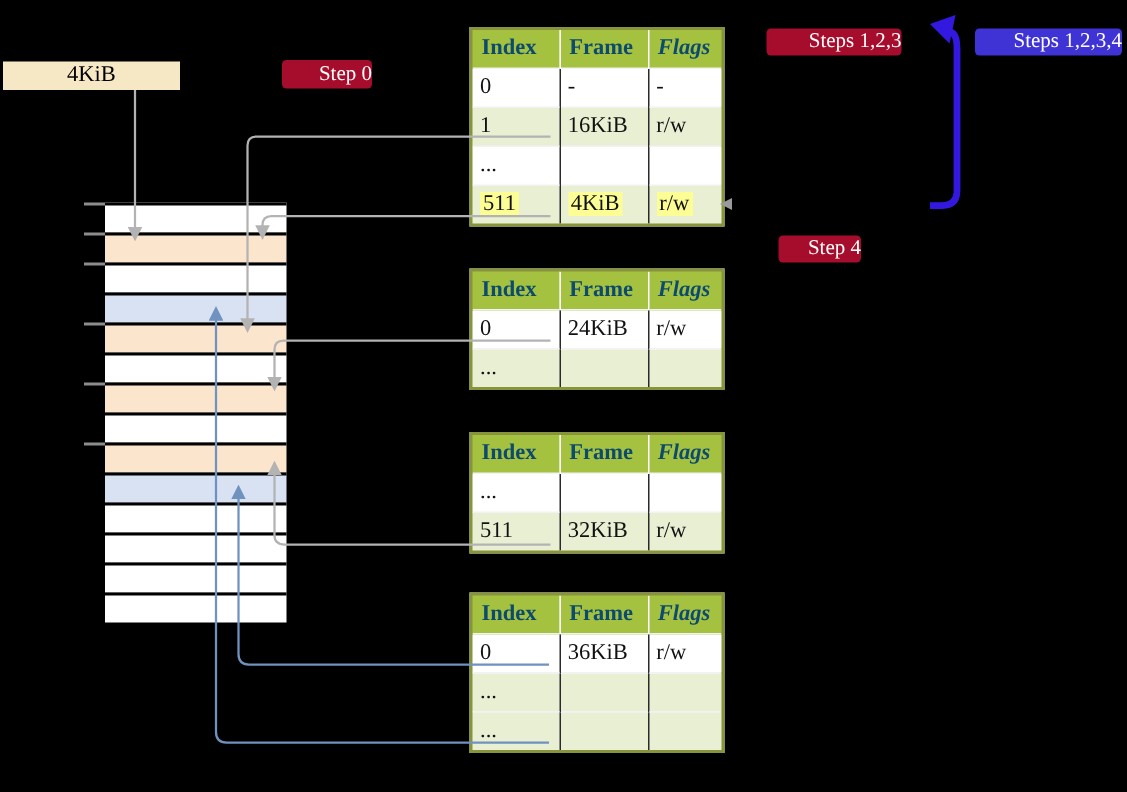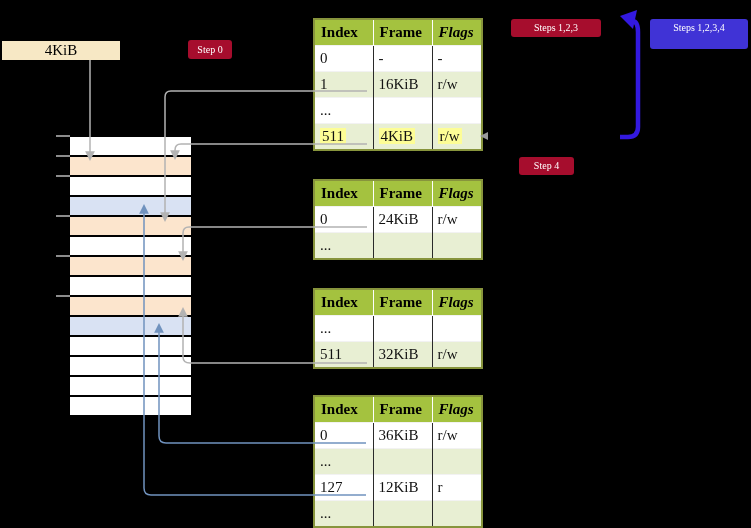--- a/index.html
+++ b/index.html
@@ -8,38 +8,38 @@
     --orange:#fce5cd; --lblue:#d9e2f3; --hl-yellow:#fdfd96;
     --gray-line:#b3b3b3; --blue-line:#7092be;
   }
   html,body{margin:0;padding:0;background:#000;}
   #canvas{position:relative;width:751px;height:528px;background:#000;overflow:hidden;
           font-family:"Liberation Serif","DejaVu Serif",serif;}
   
   .frame-label{position:absolute;left:2px;top:41px;width:118px;height:19px;background:#f7e8c5;
           color:#000;font-size:15px;line-height:19px;text-align:center;}
   
-  .badge{position:absolute;color:#fff;font-size:10px;text-align:center;border-radius:3px;}
+  .badge{position:absolute;color:#fff;font-size:14px;text-align:right;border-radius:3px;}
   .badge.red{background:var(--badge-red);}
   .badge.blue{background:var(--badge-blue);}
-  #badge-step0{left:188px;top:40px;width:44px;height:19px;line-height:19px;}
+  #badge-step0{left:188px;top:40px;width:60px;height:19px;line-height:19px;}
   #badge-steps123{left:511px;top:19px;width:90px;height:18px;line-height:18px;}
-  #badge-steps1234{left:650px;top:19px;width:98px;height:30px;line-height:18px;}
+  #badge-steps1234{left:650px;top:19px;width:98px;height:18px;line-height:18px;}
   #badge-step4{left:519px;top:157px;width:55px;height:18px;line-height:18px;}
   
   .mem{position:absolute;left:70px;top:135px;width:121px;border-bottom:2px solid #000;z-index:1;}
   .mem-row{height:18px;border-top:2px solid #000;}
   .row-free{background:#ffffff;}
   .row-table{background:var(--orange);}
   .row-page{background:var(--lblue);}
   .tick{position:absolute;left:56px;width:14px;height:2px;background:#8c8c8c;}
   
   .ptable{position:absolute;left:313px;border-collapse:collapse;table-layout:fixed;width:168px;
           font-size:15px;color:#111;background:#fff;border:2px solid var(--olive);z-index:2;}
-  .ptable th{background:var(--header-green);color:#000000;font-weight:bold;text-align:left;
+  .ptable th{background:var(--header-green);color:#0c4a6e;font-weight:bold;text-align:left;
           padding:0 0 0 6px;height:25px;border-right:1px solid #fff;}
   .ptable th:last-child{border-right:none;font-style:italic;}
   .ptable td{height:25px;padding:0 0 0 5px;border-right:1px solid #2a2a2a;border-top:1px solid #f2f2f2;}
   .ptable td:last-child{border-right:none;}
   .ptable tr.shade td{background:var(--row-green);}
   .hl{background:var(--hl-yellow);padding:0 2px;}
   #ptable-0{top:18px;} #ptable-1{top:179px;} #ptable-2{top:288px;} #ptable-3{top:395px;}
   
   #wires{position:absolute;left:0;top:0;z-index:6;pointer-events:none;}
 </style>
@@ -188,25 +188,20 @@
         <tr>
           <td>0</td>
           <td>36KiB</td>
           <td>r/w</td>
         </tr>
         <tr class="shade">
           <td>...</td>
           <td></td>
           <td></td>
         </tr>
-        <tr>
-          <td>127</td>
-          <td>12KiB</td>
-          <td>r</td>
-        </tr>
         <tr class="shade">
           <td>...</td>
           <td></td>
           <td></td>
         </tr>
       </tbody>
   </table>
 
   <svg id="wires" width="751" height="528">
     <defs>

